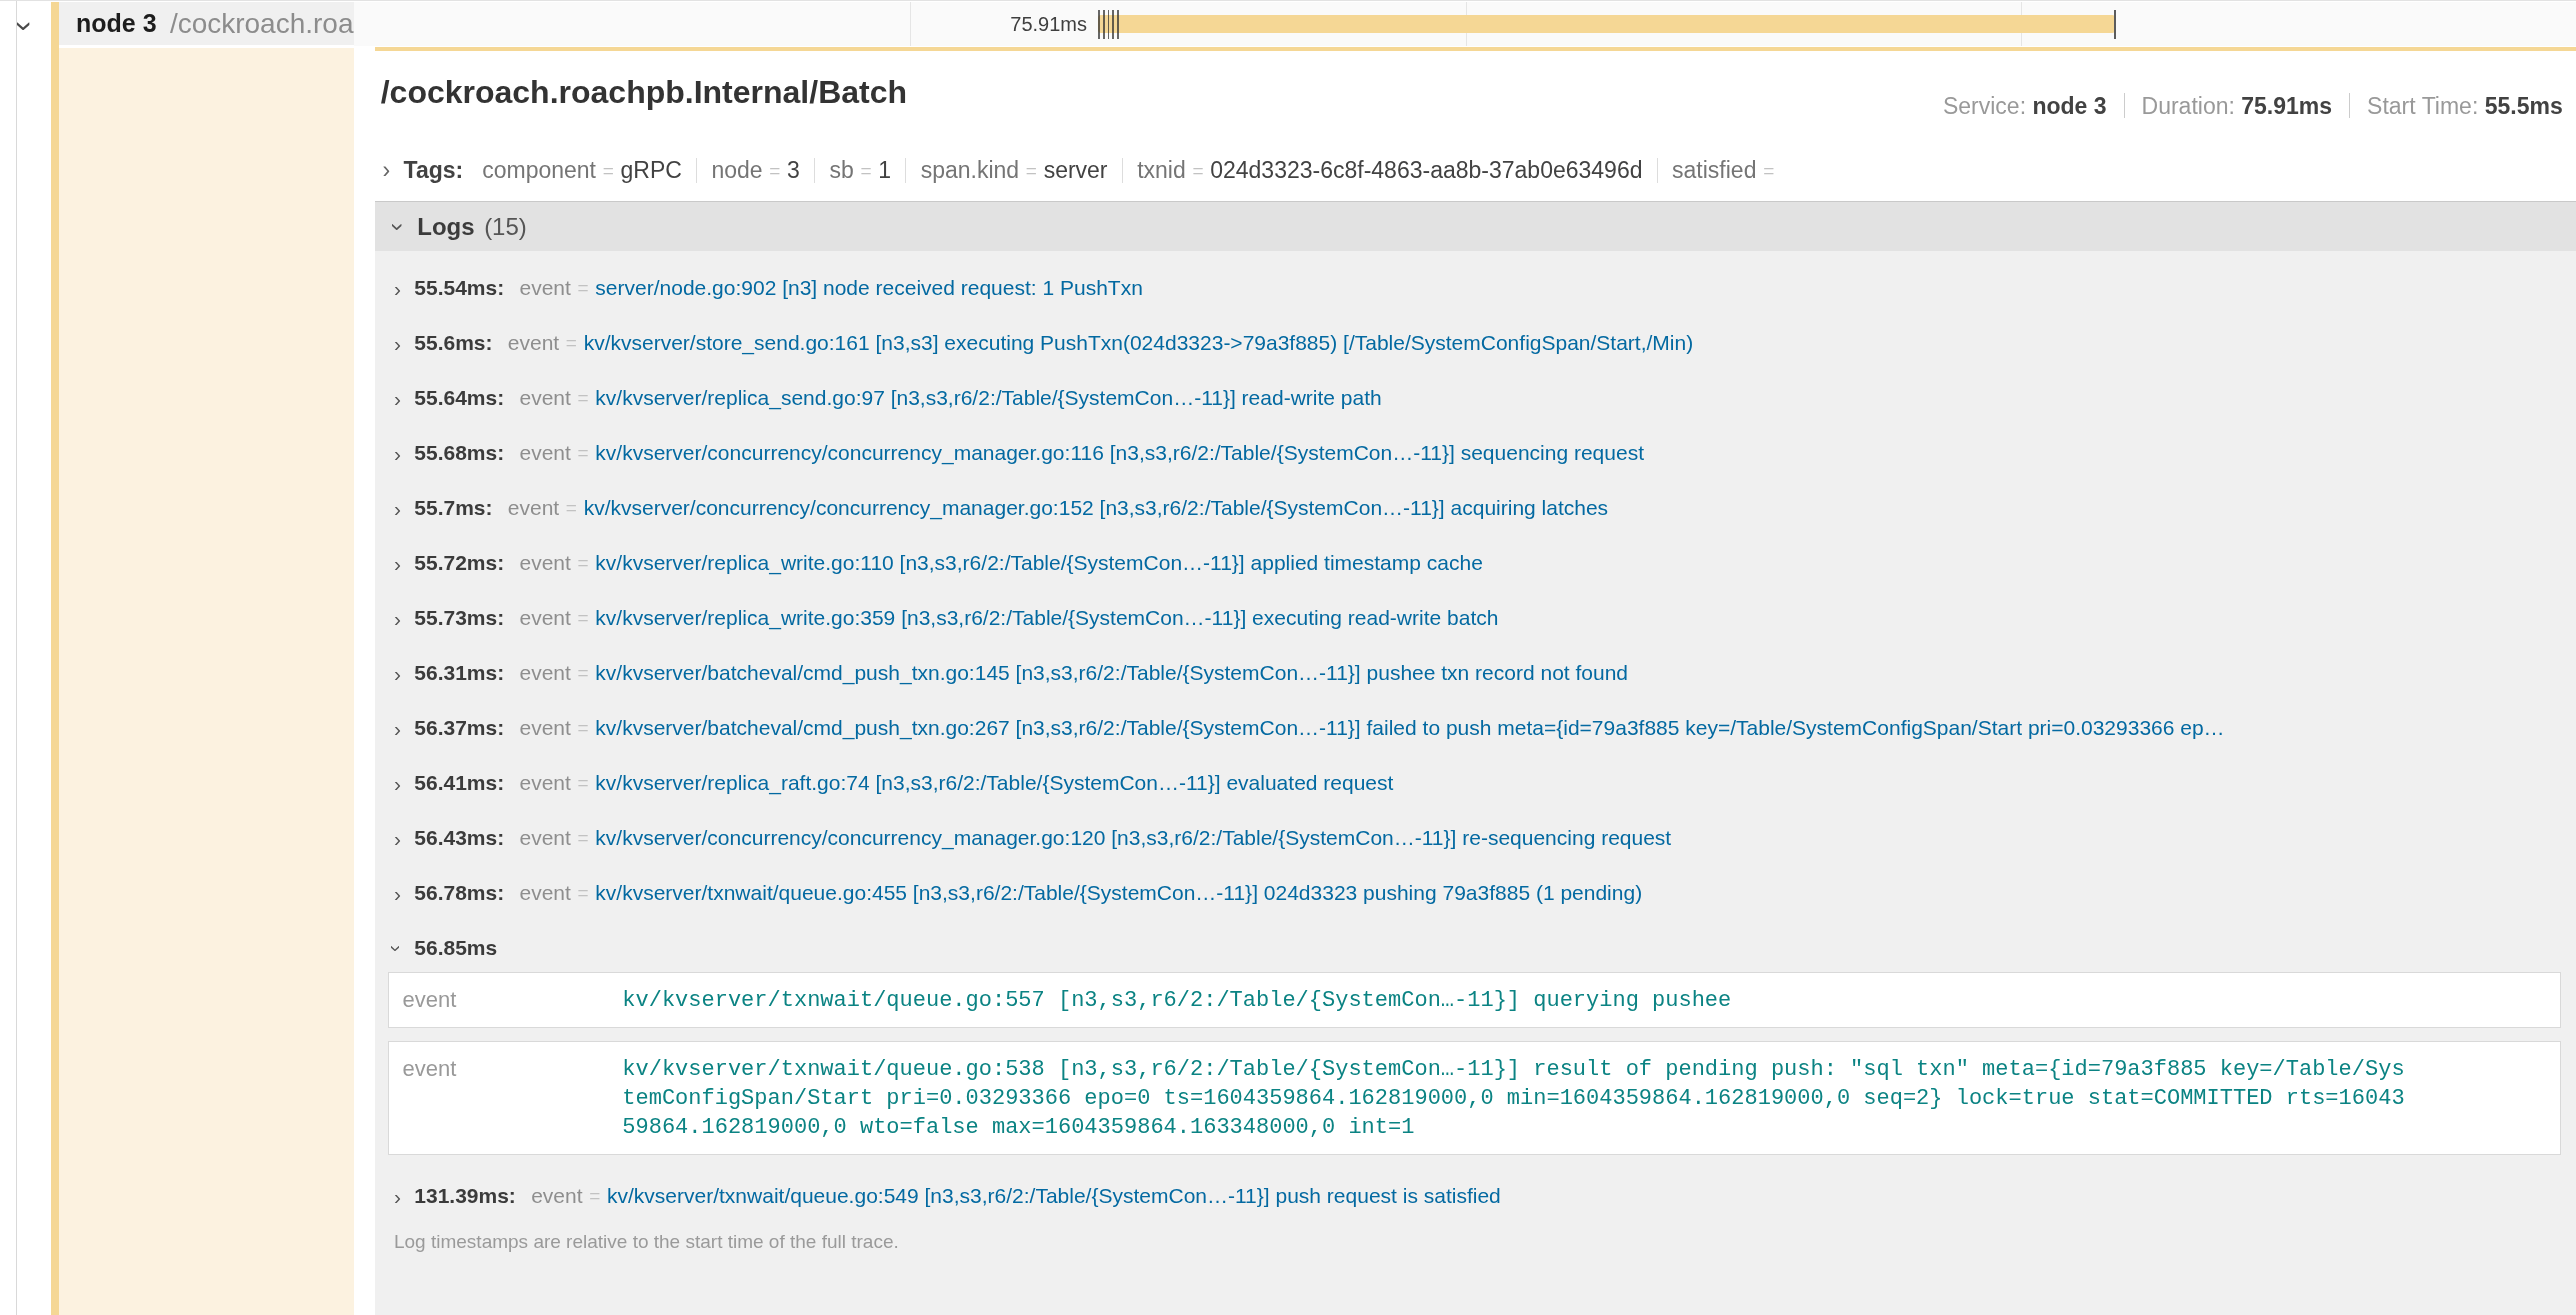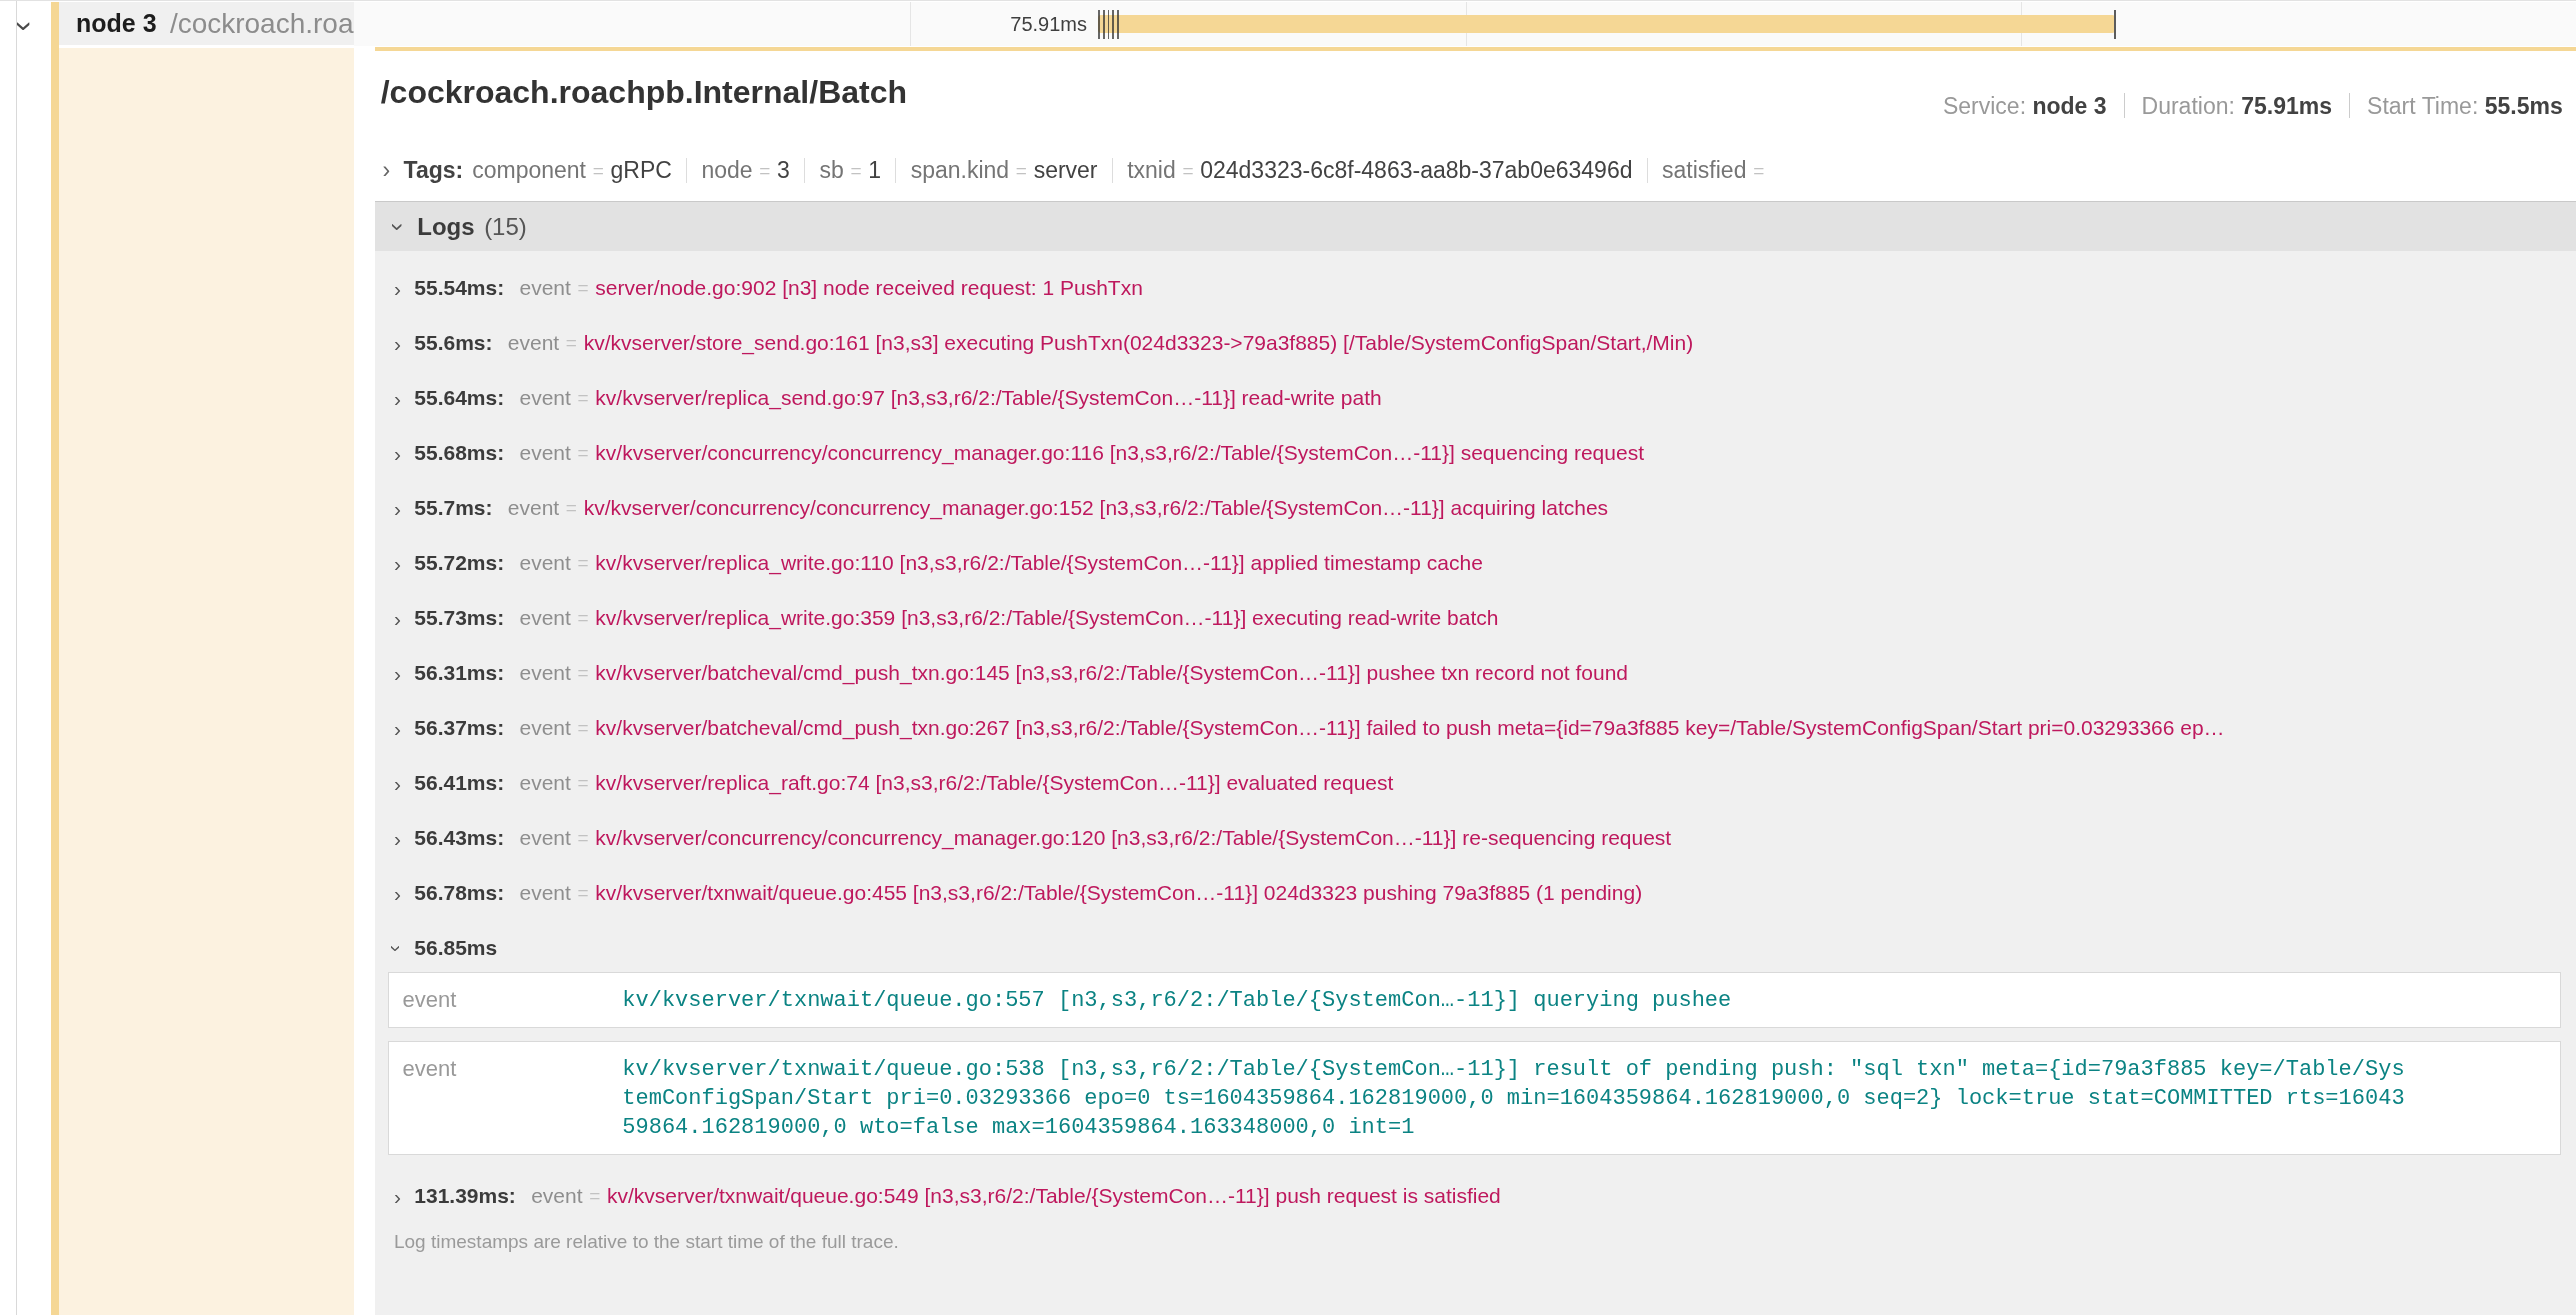--- a/index.html
+++ b/index.html
@@ -32,39 +32,39 @@
   .panel{position:absolute;left:375px;right:0;top:46px;height:1258px;background:#fff;
          border-top:4.8px solid var(--accent);box-sizing:content-box;}
   .panel-head{position:relative;height:95px;}
   .title{position:absolute;left:5.7px;top:23px;margin:0;font-size:32px;font-weight:bold;color:#333;}
   .meta{position:absolute;right:13.3px;top:42px;font-size:23px;color:#999;white-space:nowrap;}
   .meta b{color:#424242;}
   .meta .sep{display:inline-block;width:1px;height:25px;background:#ccc;margin:0 17px;vertical-align:-3.8px;}
 
   .tags-row{display:flex;align-items:center;margin:3.8px 0 0 7.6px;height:42px;font-size:23px;white-space:nowrap;overflow:hidden;}
   .tags-row .chev{font-size:23px;color:#666;margin-right:13.3px;}
-  .tags-label{font-weight:bold;color:#424242;margin-right:9px;}
+  .tags-label{font-weight:bold;color:#424242;margin-right:19px;}
   .tag-key{color:#757575;}
   .tag-val{color:#424242;}
   .eq{color:#c2c2c2;font-size:19px;margin:0 6.7px;}
   .tag-sep{width:1px;height:25px;background:#ddd;margin:0 14.3px;}
 
   .logs-band{margin-top:9.5px;height:50px;background:var(--band);border-top:1px solid #c9c9c9;
              display:flex;align-items:center;padding-left:19px;box-sizing:border-box;}
   .logs-band .chev{font-size:24px;color:#555;margin-right:15.3px;}
   .logs-title{font-size:24px;font-weight:bold;color:#3b3b3b;}
   .logs-count{font-size:24px;color:#555;margin-left:9.5px;}
 
   .logs-list{background:var(--list_bg);height:1059px;box-sizing:border-box;
              padding:9.5px 11.4px 0 13.3px;overflow:hidden;border-bottom:1px solid #cfcfcf;}
   .log-row{display:flex;align-items:center;height:55px;font-size:21px;white-space:nowrap;overflow:hidden;}
   .log-row .chev{font-size:21px;color:#555;margin:0 13.3px 0 5.7px;flex:none;}
   .log-time{font-weight:bold;color:#3b3b3b;margin-right:15.3px;flex:none;}
   .log-key{color:#8e8e8e;flex:none;}
-  .log-val{color:#be185d;overflow:hidden;text-overflow:ellipsis;flex:1;min-width:0;}
+  .log-val{color:#0369a1;overflow:hidden;text-overflow:ellipsis;flex:1;min-width:0;}
   .log-row.open{height:44px;margin-top:5.7px;}
 
   .chev{display:inline-block;line-height:1;}
   .chev.down{transform:rotate(90deg);}
 
   .kv-box{display:flex;background:#fff;border:1px solid #d9d9d9;margin:1.9px 3.8px 13.3px 0;}
   .kv-key{width:233px;box-sizing:border-box;padding:13.3px 0 13.3px 13.3px;font-size:22px;color:#999;flex:none;}
   .kv-val{flex:1;min-width:0;padding:12.4px 15.3px 12.4px 0;font-family:"Liberation Mono",monospace;
           font-size:22px;line-height:29px;color:var(--teal);overflow:hidden;}
   .kv-val div{white-space:pre;overflow:hidden;}

